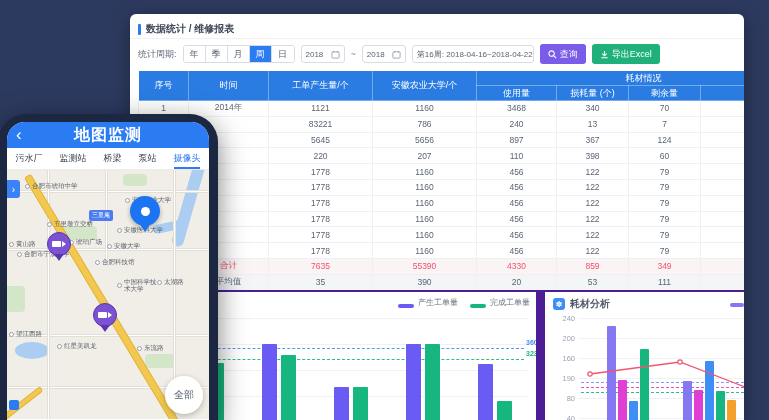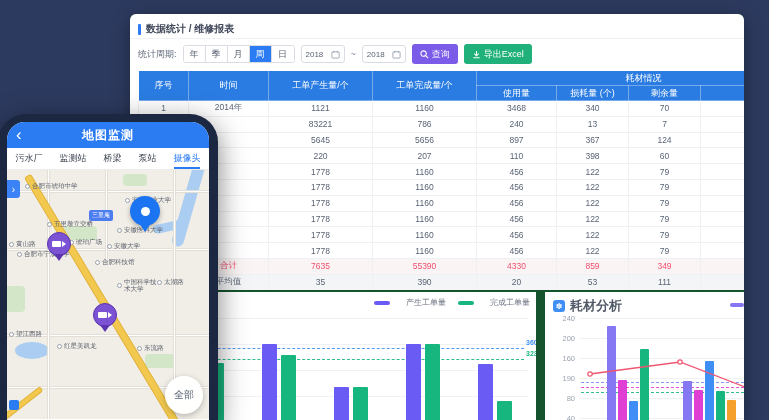--- a/index.html
+++ b/index.html
@@ -2,21 +2,21 @@
 <html><head>
 <meta charset="utf-8">
 <style>
   * { margin:0; padding:0; box-sizing:border-box; }
   html,body { width:769px; height:420px; overflow:hidden; }
   body { font-family:"Liberation Sans", sans-serif; }
   .stage { position:relative; width:769px; height:420px; background:#2d3a5f; overflow:hidden; }
 
   
   .desktop { position:absolute; left:130px; top:14px; width:614px; height:406px;
-             background:#14532d; border-radius:6px 6px 0 0; overflow:hidden;
+             background:#4c1d95; border-radius:6px 6px 0 0; overflow:hidden;
              box-shadow:0 4px 18px rgba(0,0,0,.35); }
   .panel-top { position:absolute; left:0; top:0; width:614px; height:276px; background:#fff; }
   .breadcrumb { position:absolute; left:8px; top:7px; height:16px; display:flex; align-items:center; gap:5px; }
   .bc-bar { width:3px; height:11px; background:#2b7cf3; border-radius:1px; }
   .bc-text { font-size:10px; color:#40485a; font-weight:bold; }
   .bc-divider { position:absolute; left:0; top:24px; width:614px; height:1px; background:#f0f1f3; }
 
   .filterbar { position:absolute; left:8px; top:29px; height:22px; display:flex; align-items:center; gap:6px; white-space:nowrap; }
   .f-label { font-size:9px; color:#606a7b; }
   .segs { display:flex; border:1px solid #d9dde3; border-radius:3px; overflow:hidden; height:18px; }
@@ -42,40 +42,40 @@
   td { font-size:8.5px; color:#5a6475; text-align:center; height:15.8px;
        border:1px solid #eef0f3; background:#fff; }
   tr.total td { background:#fbf4f5; color:#f0506e; }
   tr.avg td { background:#f4f5f7; }
 
   
   .chart-card { position:absolute; top:278px; background:#fff; overflow:hidden; }
   .chart-card.left { left:8px; width:398px; height:128px; }
   .chart-card.right { left:415px; width:199px; height:128px; }
   .legend { position:absolute; right:6px; top:5px; display:flex; gap:12px; align-items:center; }
-  .leg-item { display:flex; gap:16px; align-items:center; font-size:8px; color:#6b7280; }
+  .leg-item { display:flex; gap:4px; align-items:flex-end; font-size:8px; color:#6b7280; }
   .leg-swatch { width:16px; height:4px; border-radius:2px; }
   .gridline { position:absolute; height:1px; background:#f0f1f3; }
   .refline { position:absolute; height:0; border-top:1px dashed; opacity:.9; }
   .ref-label { position:absolute; font-size:7px; font-weight:bold; }
   .bar { position:absolute; border-radius:1px 1px 0 0; }
   .rc-title { position:absolute; left:8px; top:5px; display:flex; align-items:center; gap:5px; }
   .rc-icon { width:12px; height:12px; border-radius:3px; background:#3f8ef5; color:#fff;
              font-size:8px; display:flex; align-items:center; justify-content:center; }
-  .rc-text { font-size:13px; color:#525a68; font-weight:bold; }
+  .rc-text { font-size:10px; color:#525a68; font-weight:bold; }
   .ytick { position:absolute; right:169px; width:26px; text-align:right; font-size:7.5px; color:#9aa2b1; }
 
   
   .phone { position:absolute; left:-2px; top:114px; width:220px; height:310px;
            background:#1c2742; border-radius:28px 28px 0 0; padding:8px 9px 0 9px;
            box-shadow:0 8px 28px rgba(0,0,0,.5); z-index:5; }
   .screen { width:202px; height:298px; border-radius:18px 18px 0 0; overflow:hidden; background:#fff; }
   .p-header { height:26px; background:#2b7cf3; color:#fff; display:flex; align-items:center; justify-content:center; position:relative; }
   .p-back { position:absolute; left:9px; top:1px; font-size:17px; line-height:24px; cursor:pointer; }
-  .p-title { font-size:12px; font-weight:bold; letter-spacing:1px; }
+  .p-title { font-size:16px; font-weight:bold; letter-spacing:1px; }
   .p-tabs { height:22px; display:flex; align-items:center; justify-content:space-around;
             border-bottom:1px solid #ececec; background:#fff; }
   .p-tab { font-size:9px; color:#3c4350; position:relative; height:100%; display:flex; align-items:center; cursor:pointer; }
   .p-tab.active { color:#2b7cf3; }
   .p-tab.active::after { content:""; position:absolute; left:50%; transform:translateX(-50%);
             bottom:0; width:26px; height:2px; background:#2b7cf3; }
   .map { position:relative; width:202px; height:249px; background:#f1eee7; overflow:hidden; }
   .road-h { position:absolute; left:0; width:202px; height:3px; background:#fff; border-top:1px solid #e3dfd6; border-bottom:1px solid #e3dfd6; }
   .road-v { position:absolute; top:0; width:3px; background:#fff; border-left:1px solid #e3dfd6; border-right:1px solid #e3dfd6; }
   .hwy { position:absolute; background:#f2c94e; border:1px solid #e0b23a; border-radius:3px; }
@@ -139,20 +139,23 @@
         </div>
         <span class="tilde">~</span>
         <div class="box year">
           <span>2018</span>
           <svg width="9" height="9" viewBox="0 0 10 10">
               <rect x="1" y="2" width="8" height="7" rx="1" fill="none" stroke="#9aa2b1"></rect>
               <line x1="3" y1="1" x2="3" y2="3" stroke="#9aa2b1"></line>
               <line x1="7" y1="1" x2="7" y2="3" stroke="#9aa2b1"></line>
             </svg>
         </div>
+        <div class="box range">
+          <span>第16周: 2018-04-16~2018-04-22</span>
+        </div>
         <div class="btn query">
           <svg width="9" height="9" viewBox="0 0 10 10">
               <circle cx="4" cy="4" r="3" fill="none" stroke="#fff" stroke-width="1.2"></circle>
               <line x1="6.3" y1="6.3" x2="9" y2="9" stroke="#fff" stroke-width="1.2"></line>
             </svg>
           <span>查询</span>
         </div>
         <div class="btn export">
           <svg width="9" height="9" viewBox="0 0 10 10">
               <line x1="5" y1="1" x2="5" y2="6" stroke="#fff" stroke-width="1.2"></line>
@@ -173,21 +176,21 @@
               <col style="width: 80px;">
               <col style="width: 72px;">
               <col style="width: 72px;">
               <col style="width: 110px;">
             </colgroup>
             <thead>
               <tr>
                 <th colspan="1" rowspan="2">序号</th>
                 <th colspan="1" rowspan="2">时间</th>
                 <th colspan="1" rowspan="2">工单产生量/个</th>
-                <th colspan="1" rowspan="2">工单完成量/个</th>
+                <th colspan="1" rowspan="2">安徽农业大学/个</th>
                 <th colspan="4" rowspan="1">耗材情况</th>
               </tr>
               <tr>
                 <th>使用量</th>
                 <th>损耗量 (个)</th>
                 <th>剩余量</th>
                 <th>总量</th>
               </tr>
             </thead>
             <tbody>

